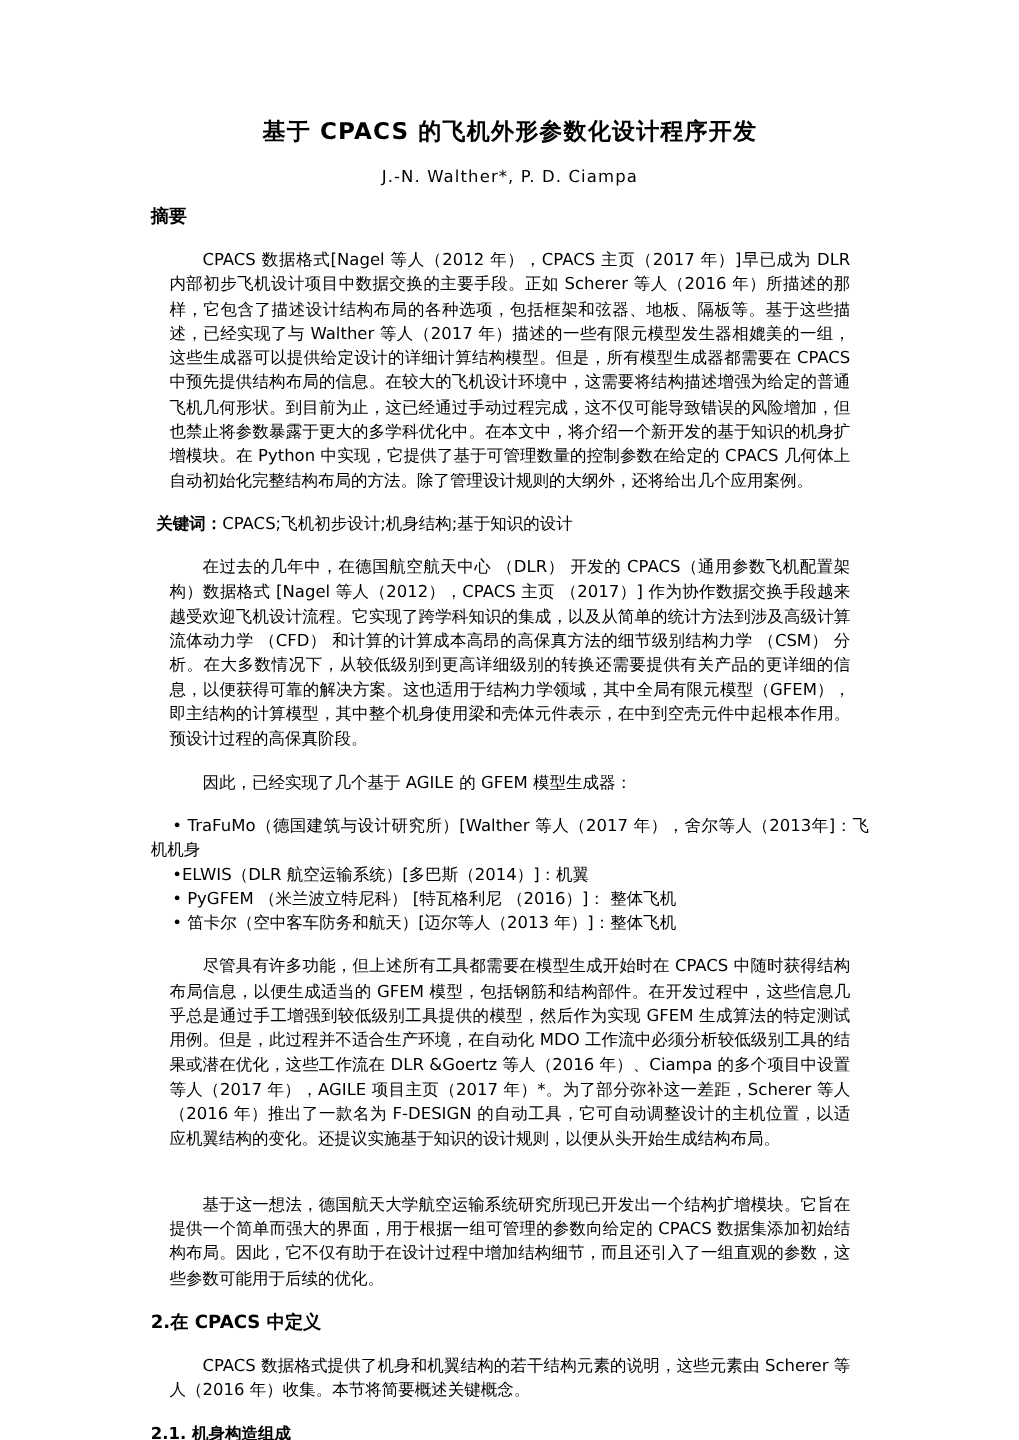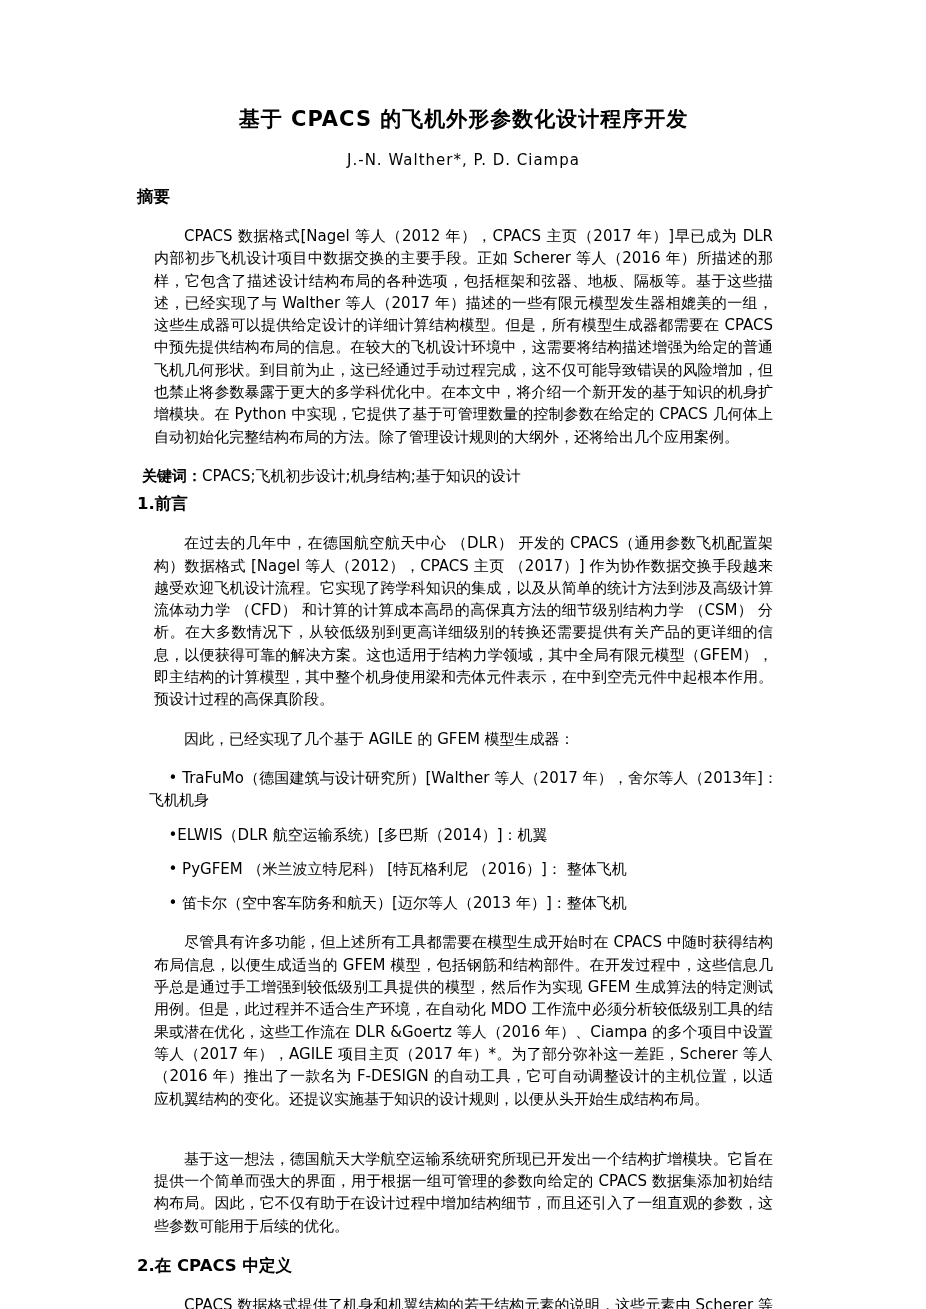--- a/index.html
+++ b/index.html
@@ -51,21 +51,21 @@
     line-height: 22.3px;
     text-align: justify;
     text-indent: 2em;
     margin: 17px;
   }
   .bullet-item {
     font-size: 15px;
     line-height: 22.3px;
     text-align: justify;
     text-indent: 1.3em;
-    margin: 12px;
+    margin: 0;
   }
   .keywords-line {
     font-size: 15px;
     line-height: 22.3px;
     margin: 5px;
   }
   .keywords-label {
     font-weight: bold;
   }
   .gap-small { height: 4px; }
@@ -80,21 +80,20 @@
   <div class="doc-authors">J.-N. Walther*, P. D. Ciampa</div>
 
   <div class="h-abstract">摘要</div>
 
   <div class="para">CPACS 数据格式[Nagel 等人（2012 年），CPACS 主页（2017 年）]早已成为 DLR 内部初步飞机设计项目中数据交换的主要手段。正如 Scherer 等人（2016 年）所描述的那样，它包含了描述设计结构布局的各种选项，包括框架和弦器、地板、隔板等。基于这些描述，已经实现了与 Walther 等人（2017 年）描述的一些有限元模型发生器相媲美的一组，这些生成器可以提供给定设计的详细计算结构模型。但是，所有模型生成器都需要在 CPACS 中预先提供结构布局的信息。在较大的飞机设计环境中，这需要将结构描述增强为给定的普通飞机几何形状。到目前为止，这已经通过手动过程完成，这不仅可能导致错误的风险增加，但也禁止将参数暴露于更大的多学科优化中。在本文中，将介绍一个新开发的基于知识的机身扩增模块。在 Python 中实现，它提供了基于可管理数量的控制参数在给定的 CPACS 几何体上自动初始化完整结构布局的方法。除了管理设计规则的大纲外，还将给出几个应用案例。</div>
 
   <div class="keywords-line">
     <span class="keywords-label">关键词：</span><span>CPACS;飞机初步设计;机身结构;基于知识的设计</span>
   </div>
 
-  <div class="h-section">1.前言</div>
 
   <div class="para">在过去的几年中，在德国航空航天中心 （DLR） 开发的 CPACS（通用参数飞机配置架构）数据格式 [Nagel 等人（2012），CPACS 主页 （2017）] 作为协作数据交换手段越来越受欢迎飞机设计流程。它实现了跨学科知识的集成，以及从简单的统计方法到涉及高级计算流体动力学 （CFD） 和计算的计算成本高昂的高保真方法的细节级别结构力学 （CSM） 分析。在大多数情况下，从较低级别到更高详细级别的转换还需要提供有关产品的更详细的信息，以便获得可靠的解决方案。这也适用于结构力学领域，其中全局有限元模型（GFEM），即主结构的计算模型，其中整个机身使用梁和壳体元件表示，在中到空壳元件中起根本作用。预设计过程的高保真阶段。</div>
 
   <div class="para">因此，已经实现了几个基于 AGILE 的 GFEM 模型生成器：</div>
 
   <div>
     <div class="bullet-item">• TraFuMo（德国建筑与设计研究所）[Walther 等人（2017 年），舍尔等人（2013年]：飞机机身</div>
     <div class="bullet-item">•ELWIS（DLR 航空运输系统）[多巴斯（2014）]：机翼</div>
     <div class="bullet-item">• PyGFEM （米兰波立特尼科） [特瓦格利尼 （2016）]： 整体飞机</div>
     <div class="bullet-item">• 笛卡尔（空中客车防务和航天）[迈尔等人（2013 年）]：整体飞机</div>

